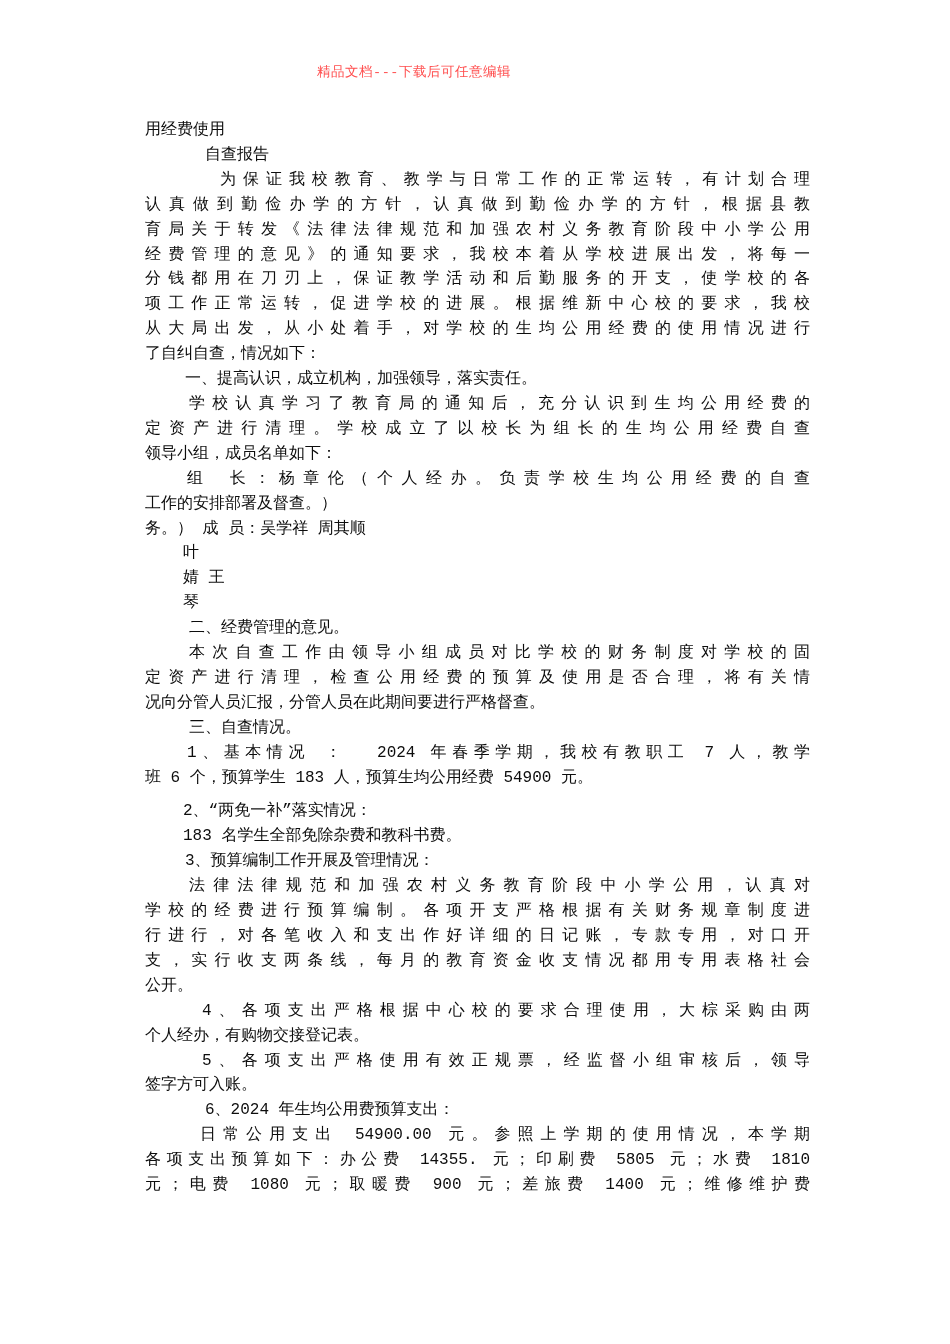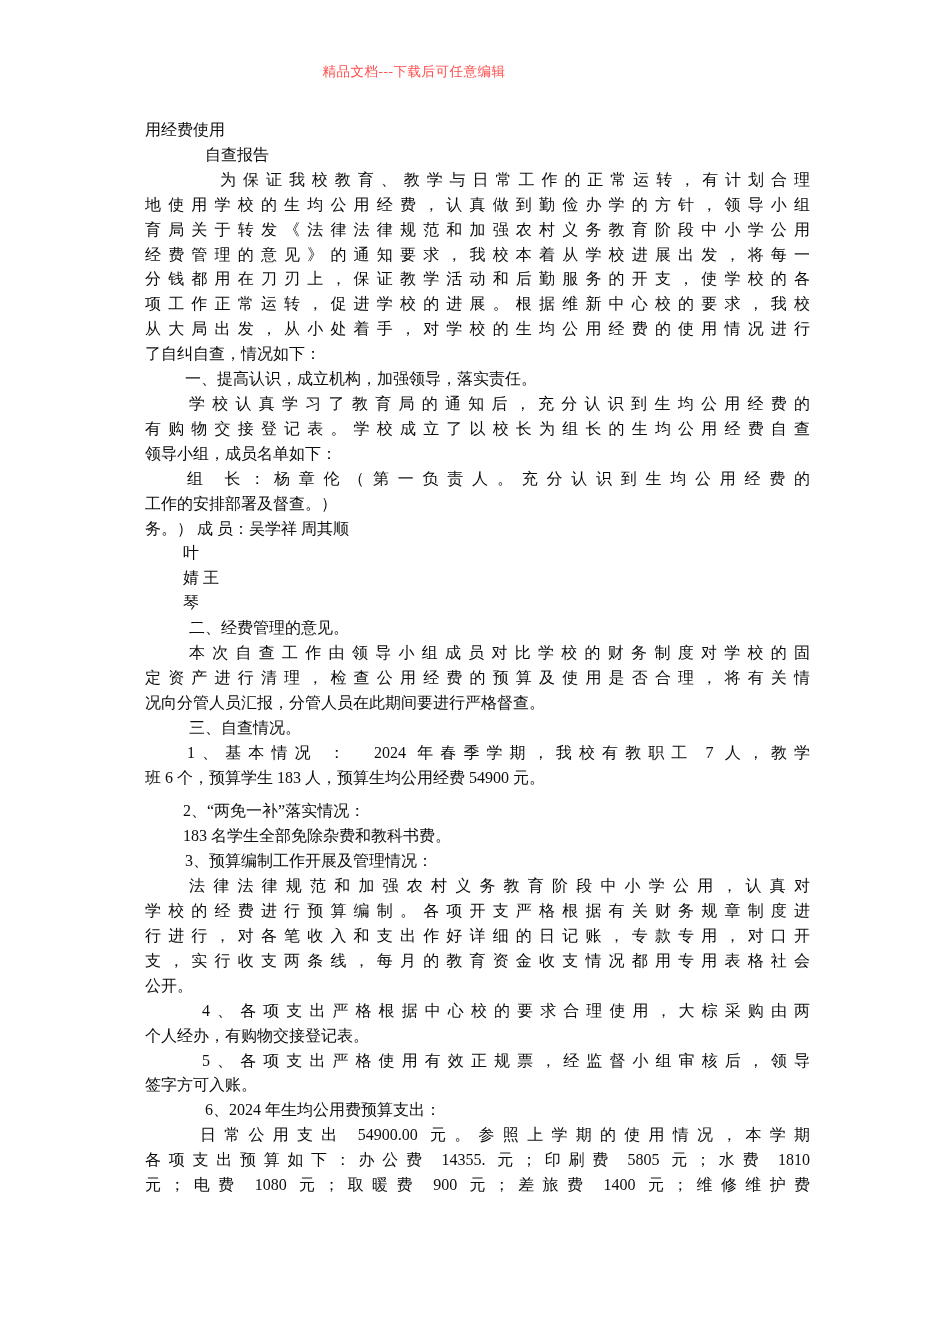--- a/index.html
+++ b/index.html
@@ -6,21 +6,21 @@
     margin: 0;
     padding: 0;
     background: #ffffff;
   }
   .page {
     position: relative;
     width: 828px;
     height: 1344px;
     background: #ffffff;
     overflow: hidden;
-    font-family: Liberation Serif, serif;
+    font-family: Liberation Mono, monospace;
   }
   .watermark {
     position: absolute;
     top: 63px;
     left: 0;
     width: 100%;
     text-align: center;
     font-size: 13.5px;
     letter-spacing: 0.5px;
     color: #ff4d4d; 
@@ -45,32 +45,32 @@
 </style>
 </head>
 <body>
 
 <div class="page">
   <div class="watermark" style="color: rgb(255, 77, 77);">精品文档---下载后可任意编辑</div>
   <div class="doc-body" style="color: rgb(13, 13, 13);">
       <div class="line">用经费使用</div>
       <div class="line" style="padding-left: 60px;">自查报告</div>
       <div class="line full" style="padding-left: 75px;">为保证我校教育、教学与日常工作的正常运转，有计划合理</div>
-      <div class="line full">地使用学校的生均公用经费，认真做到勤俭办学的方针，领导小组</div>
+      <div class="line full">认真做到勤俭办学的方针，认真做到勤俭办学的方针，根据县教</div>
       <div class="line full">育局关于转发《法律法律规范和加强农村义务教育阶段中小学公用</div>
       <div class="line full">经费管理的意见》的通知要求，我校本着从学校进展出发，将每一</div>
       <div class="line full">分钱都用在刀刃上，保证教学活动和后勤服务的开支，使学校的各</div>
       <div class="line full">项工作正常运转，促进学校的进展。根据维新中心校的要求，我校</div>
       <div class="line full">从大局出发，从小处着手，对学校的生均公用经费的使用情况进行</div>
       <div class="line">了自纠自查，情况如下：</div>
       <div class="line" style="padding-left: 40px;">一、提高认识，成立机构，加强领导，落实责任。</div>
       <div class="line full" style="padding-left: 44px;">学校认真学习了教育局的通知后，充分认识到生均公用经费的</div>
-      <div class="line full">有购物交接登记表。学校成立了以校长为组长的生均公用经费自查</div>
+      <div class="line full">定资产进行清理。学校成立了以校长为组长的生均公用经费自查</div>
       <div class="line">领导小组，成员名单如下：</div>
-      <div class="line full" style="padding-left: 42px;">组 长：杨章伦（第一负责人。充分认识到生均公用经费的</div>
+      <div class="line full" style="padding-left: 42px;">组 长：杨章伦（个人经办。负责学校生均公用经费的自查</div>
       <div class="line">工作的安排部署及督查。）</div>
       <div class="line">务。） 成 员：吴学祥 周其顺</div>
       <div class="line" style="padding-left: 38px;">叶</div>
       <div class="line" style="padding-left: 38px;">婧 王</div>
       <div class="line" style="padding-left: 38px;">琴</div>
       <div class="line" style="padding-left: 44px;">二、经费管理的意见。</div>
       <div class="line full" style="padding-left: 44px;">本次自查工作由领导小组成员对比学校的财务制度对学校的固</div>
       <div class="line full">定资产进行清理，检查公用经费的预算及使用是否合理，将有关情</div>
       <div class="line">况向分管人员汇报，分管人员在此期间要进行严格督查。</div>
       <div class="line" style="padding-left: 44px;">三、自查情况。</div>

